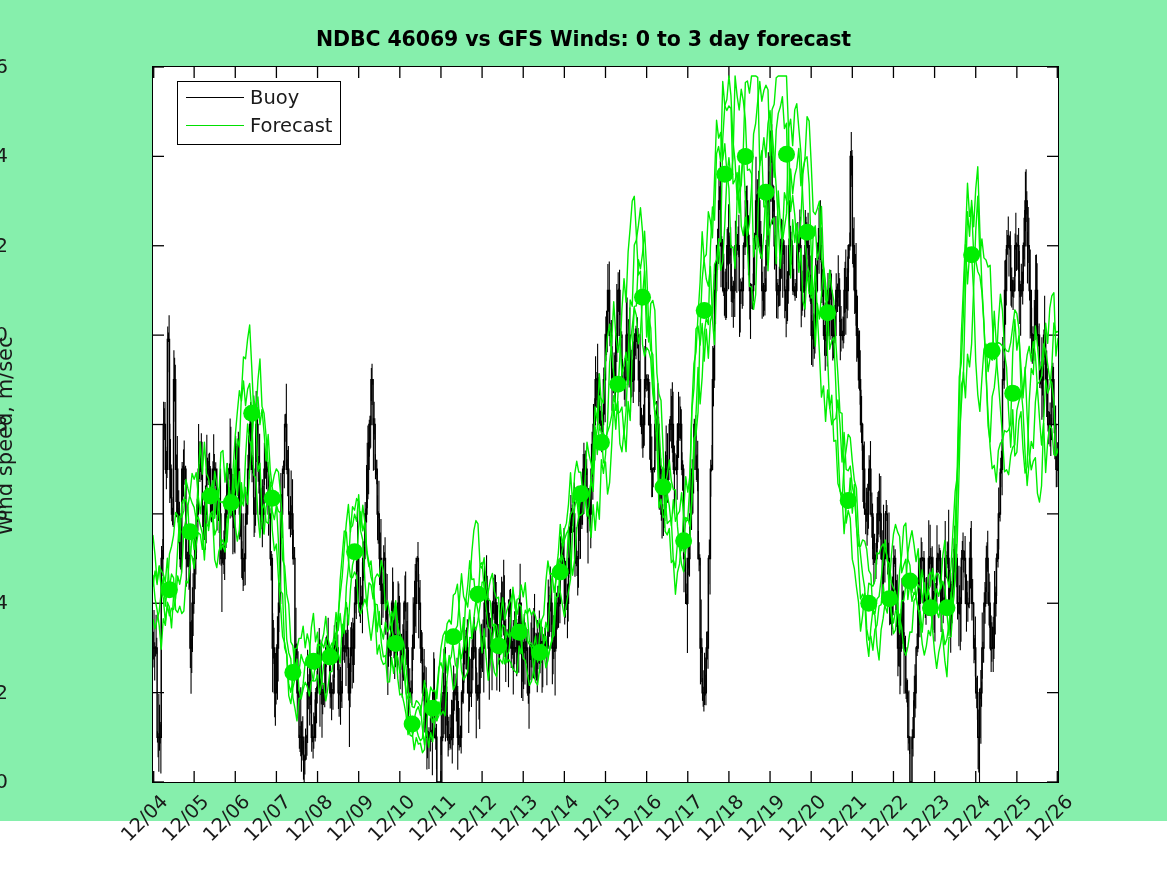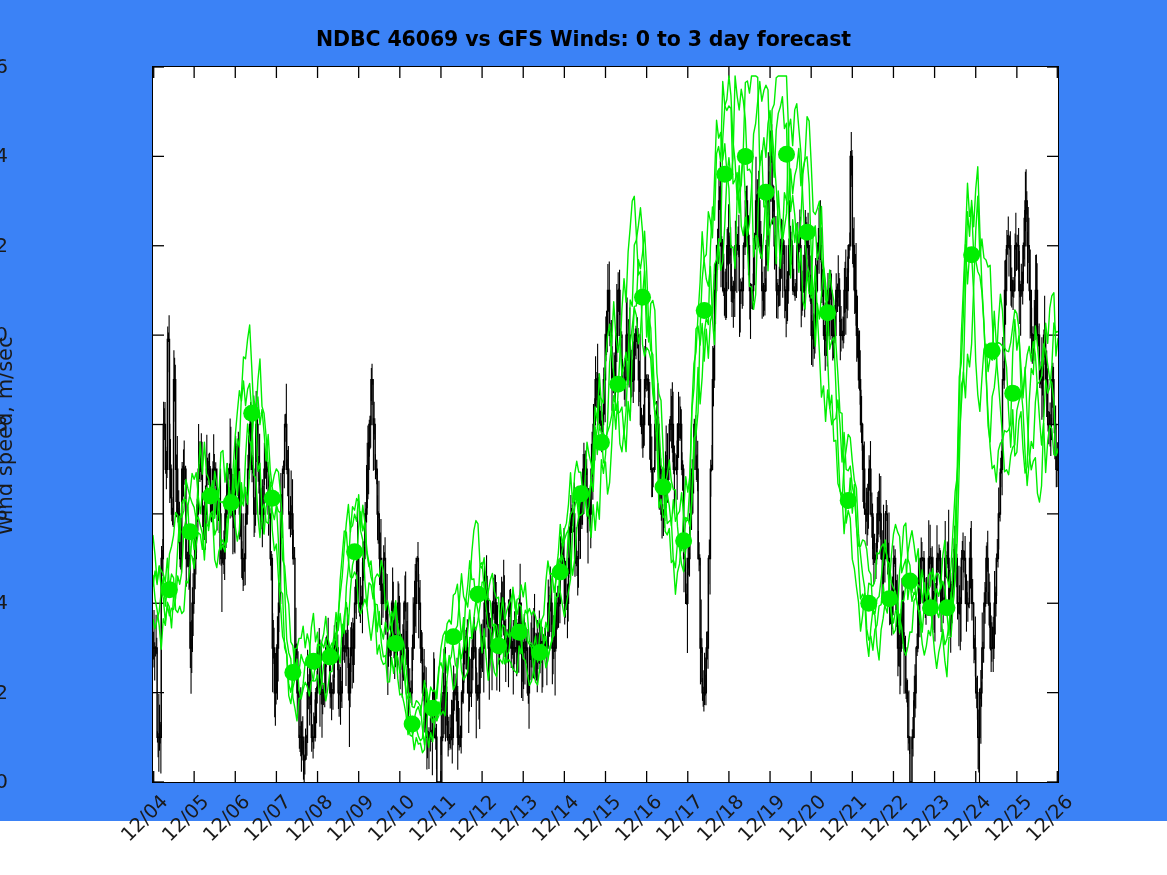--- a/index.html
+++ b/index.html
@@ -10,21 +10,21 @@
   body {
     width: 1167px;
     height: 875px;
     font-family: "DejaVu Sans", sans-serif;
     overflow: hidden;
   }
   #figure {
     position: relative;
     width: 1167px;
     height: 821px;
-    background: #3b82f6;
+    background: #86efac;
   }
   #chart-title {
     position: absolute;
     left: 0;
     top: 27px;
     width: 1167px;
     text-align: center;
     font-size: 20.5px;
     font-weight: bold;
     color: #000000;
@@ -1547,20 +1547,30 @@
           <circle cx="736.34" cy="531.78" r="8.5" fill="#00ee00"></circle>
           <circle cx="756.91" cy="513.91" r="8.5" fill="#00ee00"></circle>
           <circle cx="777.48" cy="540.72" r="8.5" fill="#00ee00"></circle>
           <circle cx="793.93" cy="540.72" r="8.5" fill="#00ee00"></circle>
           <circle cx="818.61" cy="187.69" r="8.5" fill="#00ee00"></circle>
           <circle cx="839.18" cy="283.77" r="8.5" fill="#00ee00"></circle>
           <circle cx="859.75" cy="326.22" r="8.5" fill="#00ee00"></circle>
         </g>
     </svg>
 
+    <div id="legend-box">
+      <div class="legend-row" style="top:2px;">
+        <div class="legend-swatch"></div>
+        <div class="legend-text">Buoy</div>
+      </div>
+      <div class="legend-row" style="top:30px;">
+        <div class="legend-swatch green"></div>
+        <div class="legend-text">Forecast</div>
+      </div>
+    </div>
   </div>
 
   <div id="ylabels">
       <div class="ytick-label" style="top: 781px;">0</div>
       <div class="ytick-label" style="top: 691.625px;">2</div>
       <div class="ytick-label" style="top: 602.25px;">4</div>
       <div class="ytick-label" style="top: 512.875px;">6</div>
       <div class="ytick-label" style="top: 423.5px;">8</div>
       <div class="ytick-label" style="top: 334.125px;">10</div>
       <div class="ytick-label" style="top: 244.75px;">12</div>

